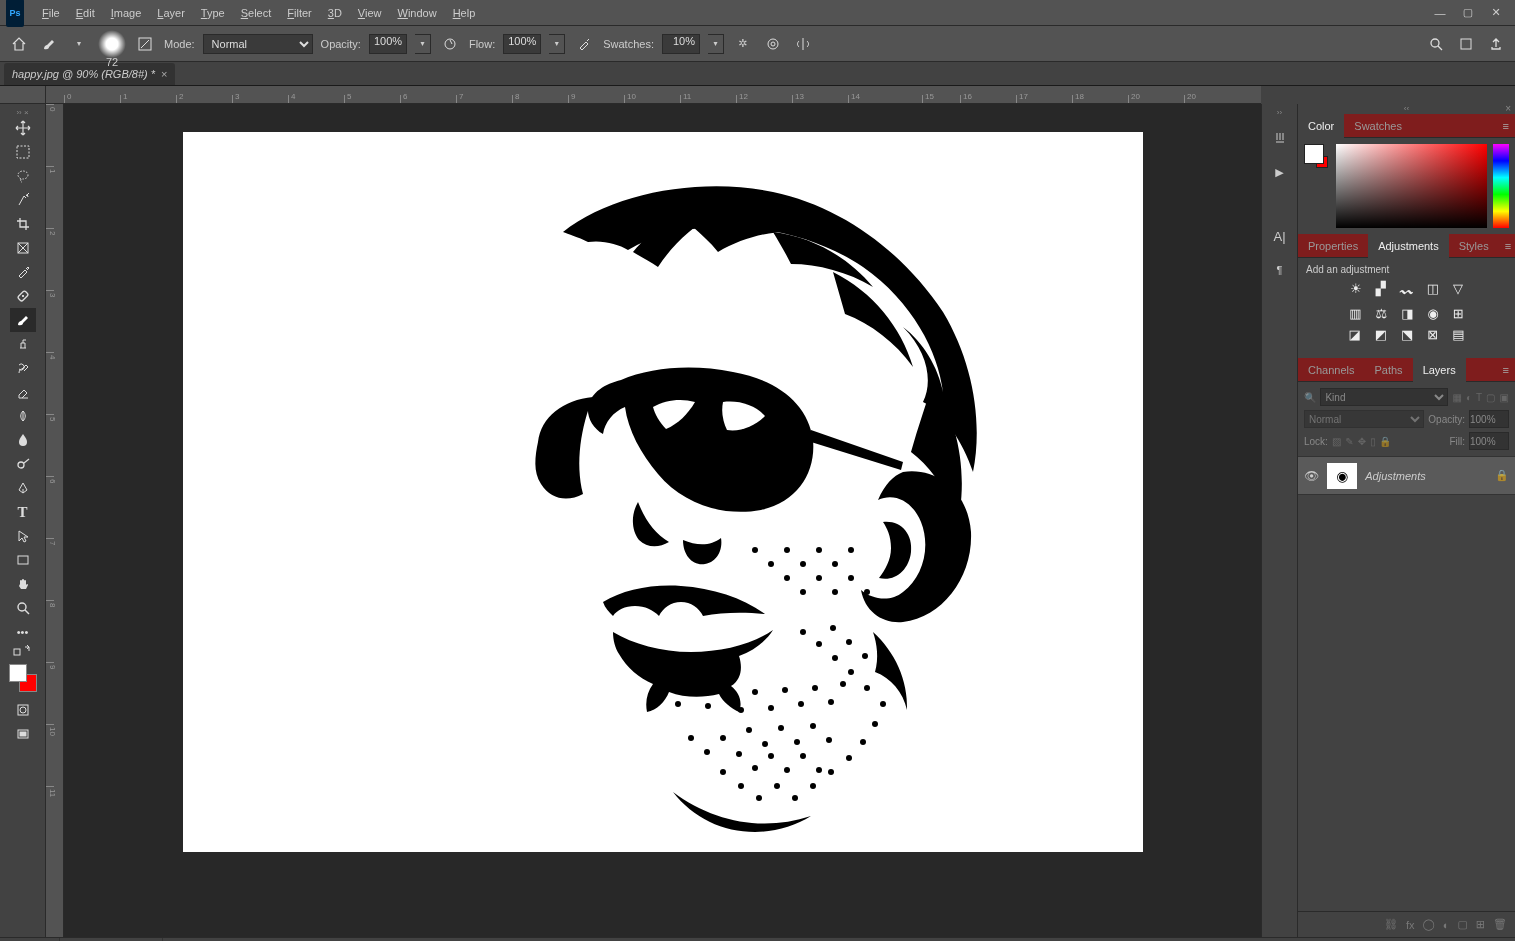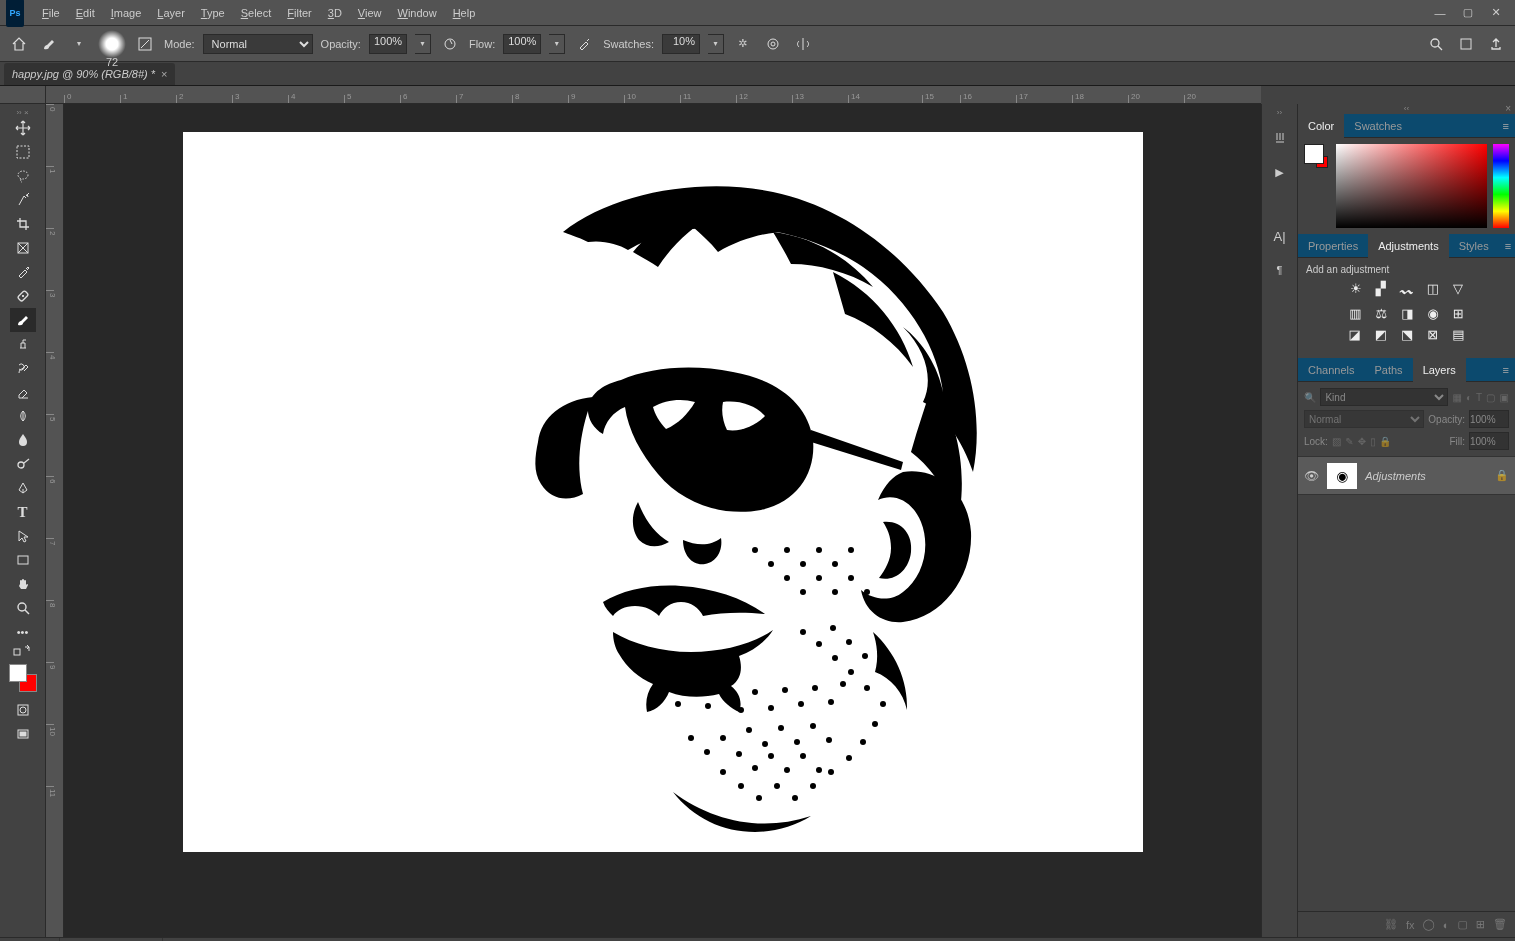--- a/index.html
+++ b/index.html
@@ -59,21 +59,21 @@
 
 
 .dock-strip { width: 36px; background: #424242; border-left: 1px solid #2a2a2a; display: flex; flex-direction: column; align-items: center; padding-top: 4px; gap: 10px; }
 .dock-strip .grip { height: 8px; font-size: 8px; color: #888; }
 .dock-strip .dico { width: 24px; height: 24px; display: flex; align-items: center; justify-content: center; color: #ccc; }
 
 
 .panels { width: 218px; background: #424242; border-left: 1px solid #2a2a2a; display: flex; flex-direction: column; }
 .panel-grip { height: 10px; font-size: 8px; text-align: center; color: #888; position: relative; }
 .panel-grip .pclose { position: absolute; right: 4px; top: -1px; font-size: 10px; }
-.panel-tabs { height: 24px; display: flex; align-items: center; border-bottom: 1px solid #2a2a2a; background: #0c4a6e; }
+.panel-tabs { height: 24px; display: flex; align-items: center; border-bottom: 1px solid #2a2a2a; background: #7f1d1d; }
 .panel-tabs .ptab { padding: 0 10px; height: 24px; display: flex; align-items: center; color: #999; font-size: 11px; }
 .panel-tabs .ptab.active { background: #424242; color: #eee; }
 .panel-tabs .pmenu { margin-left: auto; padding: 0 6px; color: #aaa; }
 
 .color-panel-body { height: 96px; display: flex; padding: 6px; gap: 6px; }
 .color-panel-body .swatch-mini { width: 26px; position: relative; }
 .color-panel-body .swatch-mini .fg { width: 20px; height: 20px; background: #fff; border: 1px solid #222; position: absolute; top: 0; left: 0; }
 .color-panel-body .swatch-mini .bg { width: 12px; height: 12px; background: #f00; border: 1px solid #222; position: absolute; top: 12px; left: 12px; }
 .color-panel-body .field { flex: 1; background: linear-gradient(to right, #fff, #f00); position: relative; }
 .color-panel-body .field::after { content: ""; position: absolute; inset: 0; background: linear-gradient(to top, #000, rgba(0,0,0,0)); }

